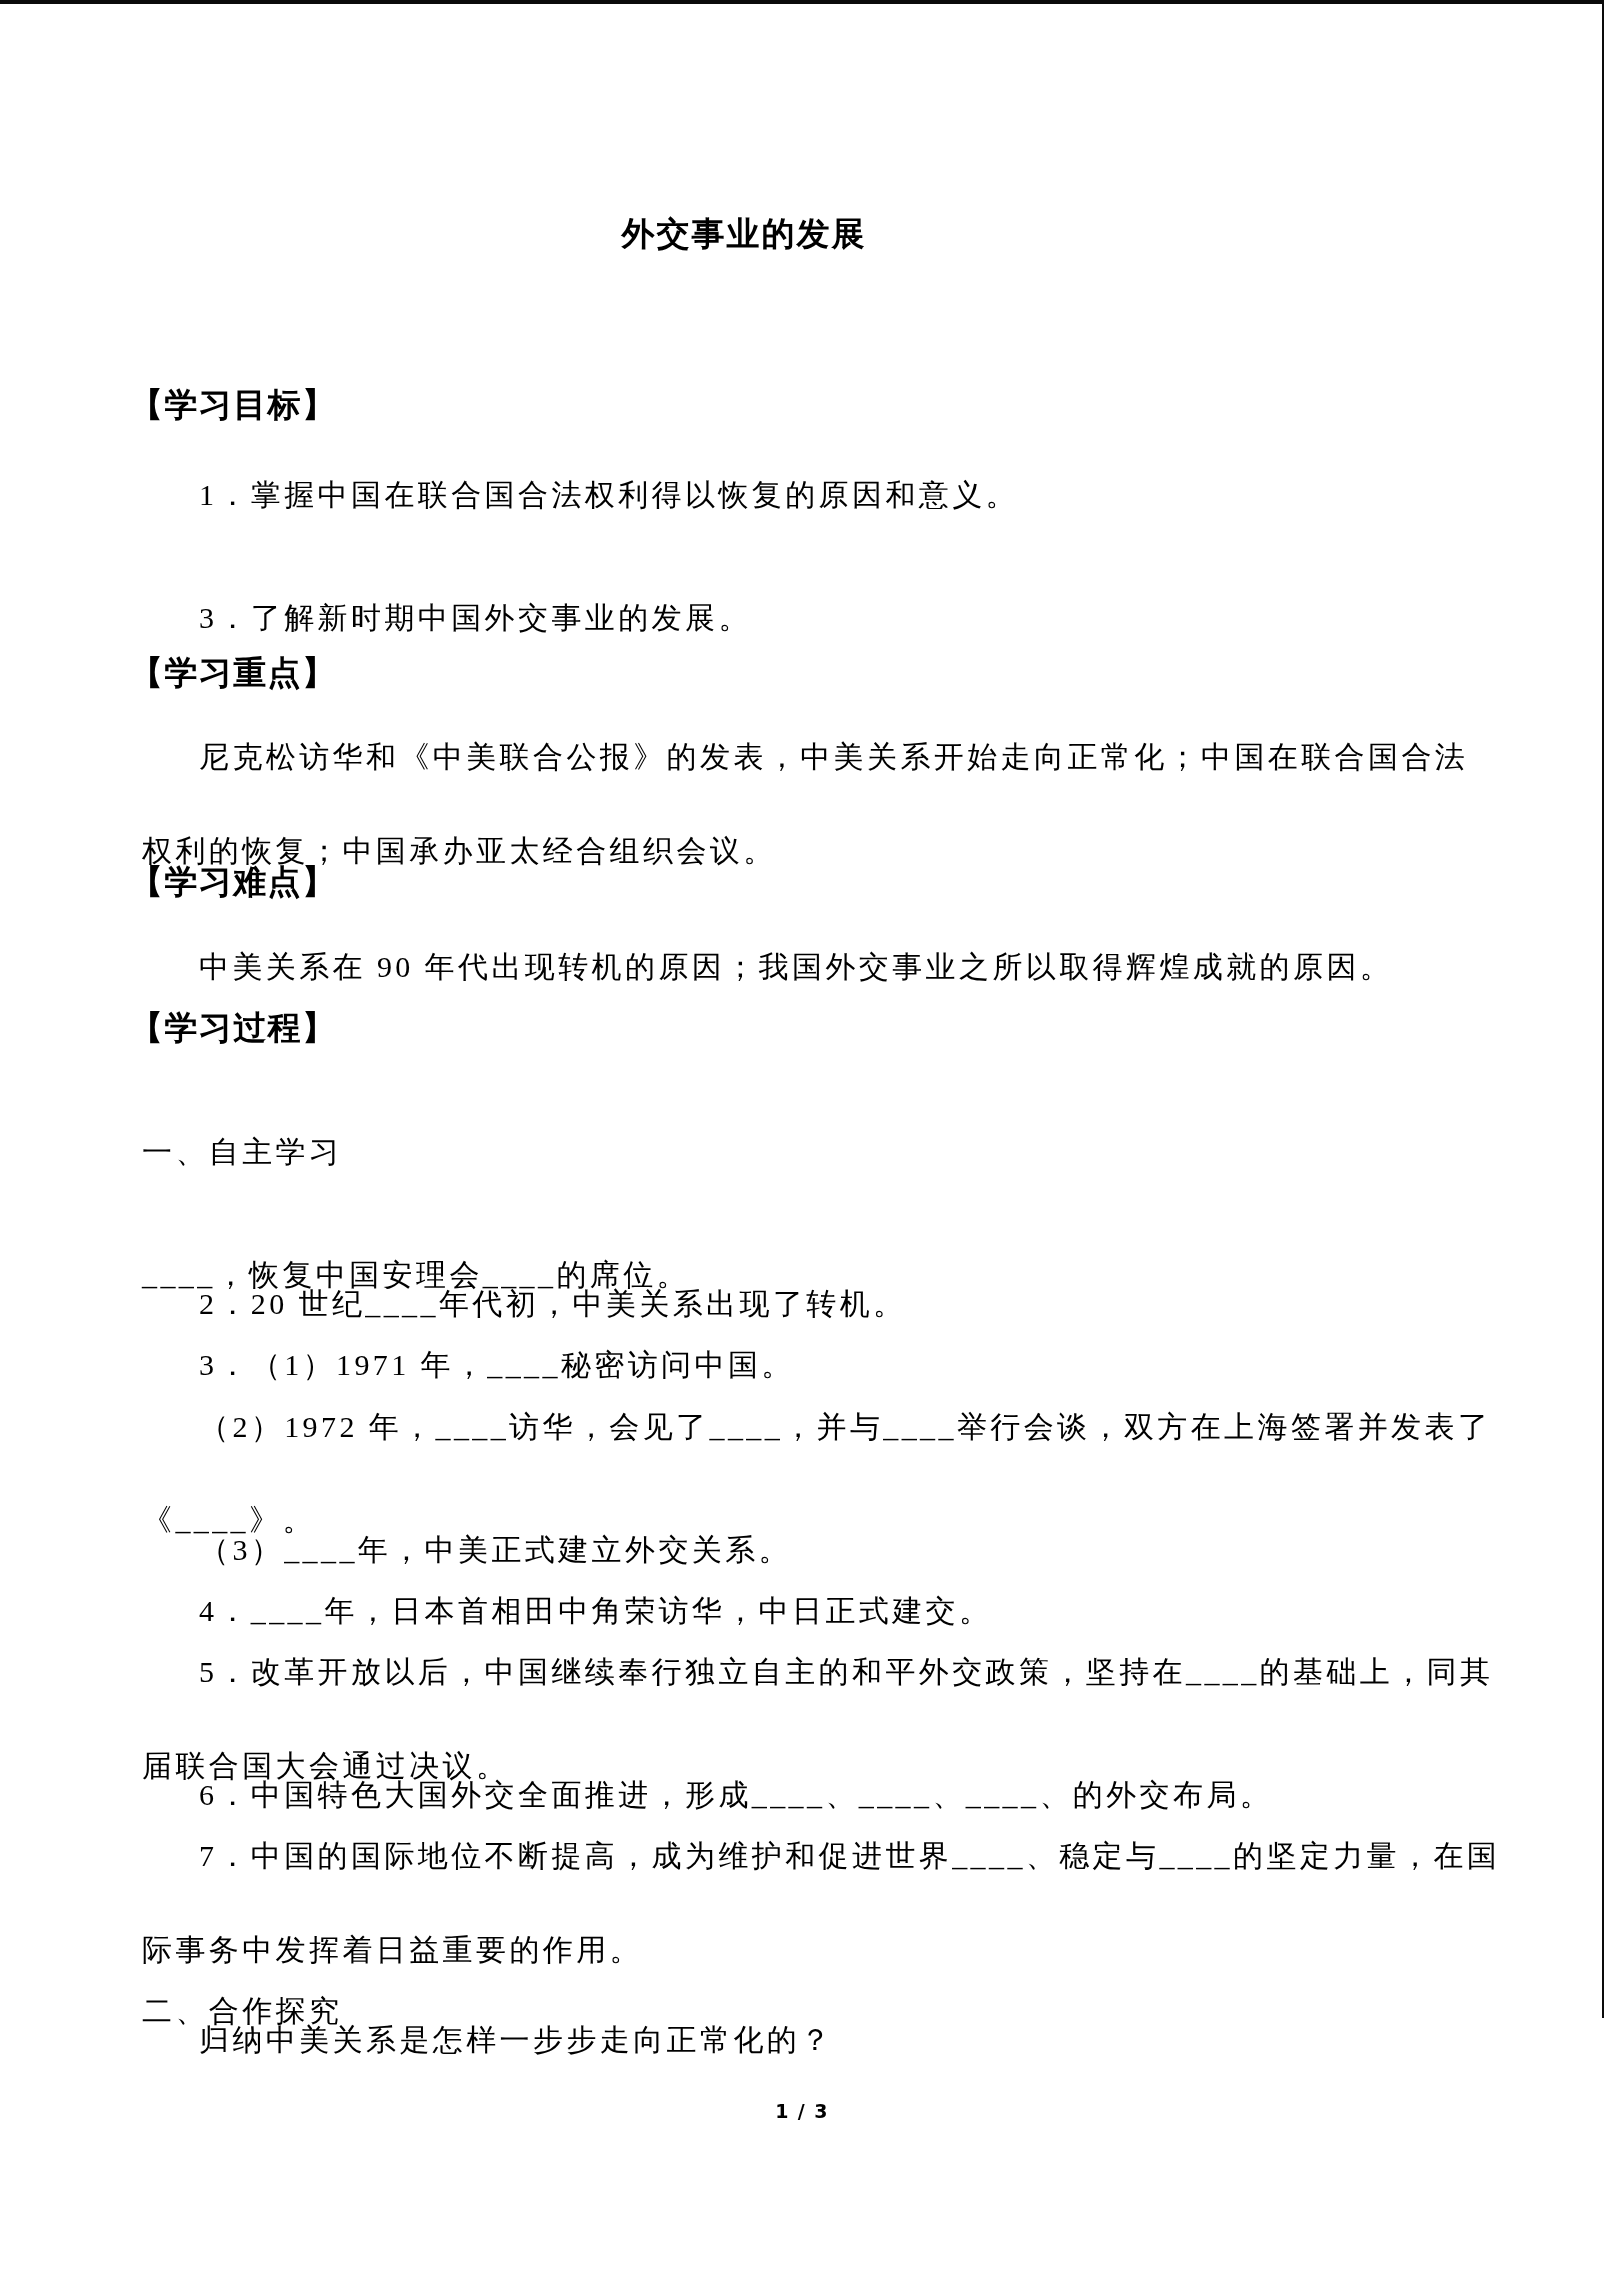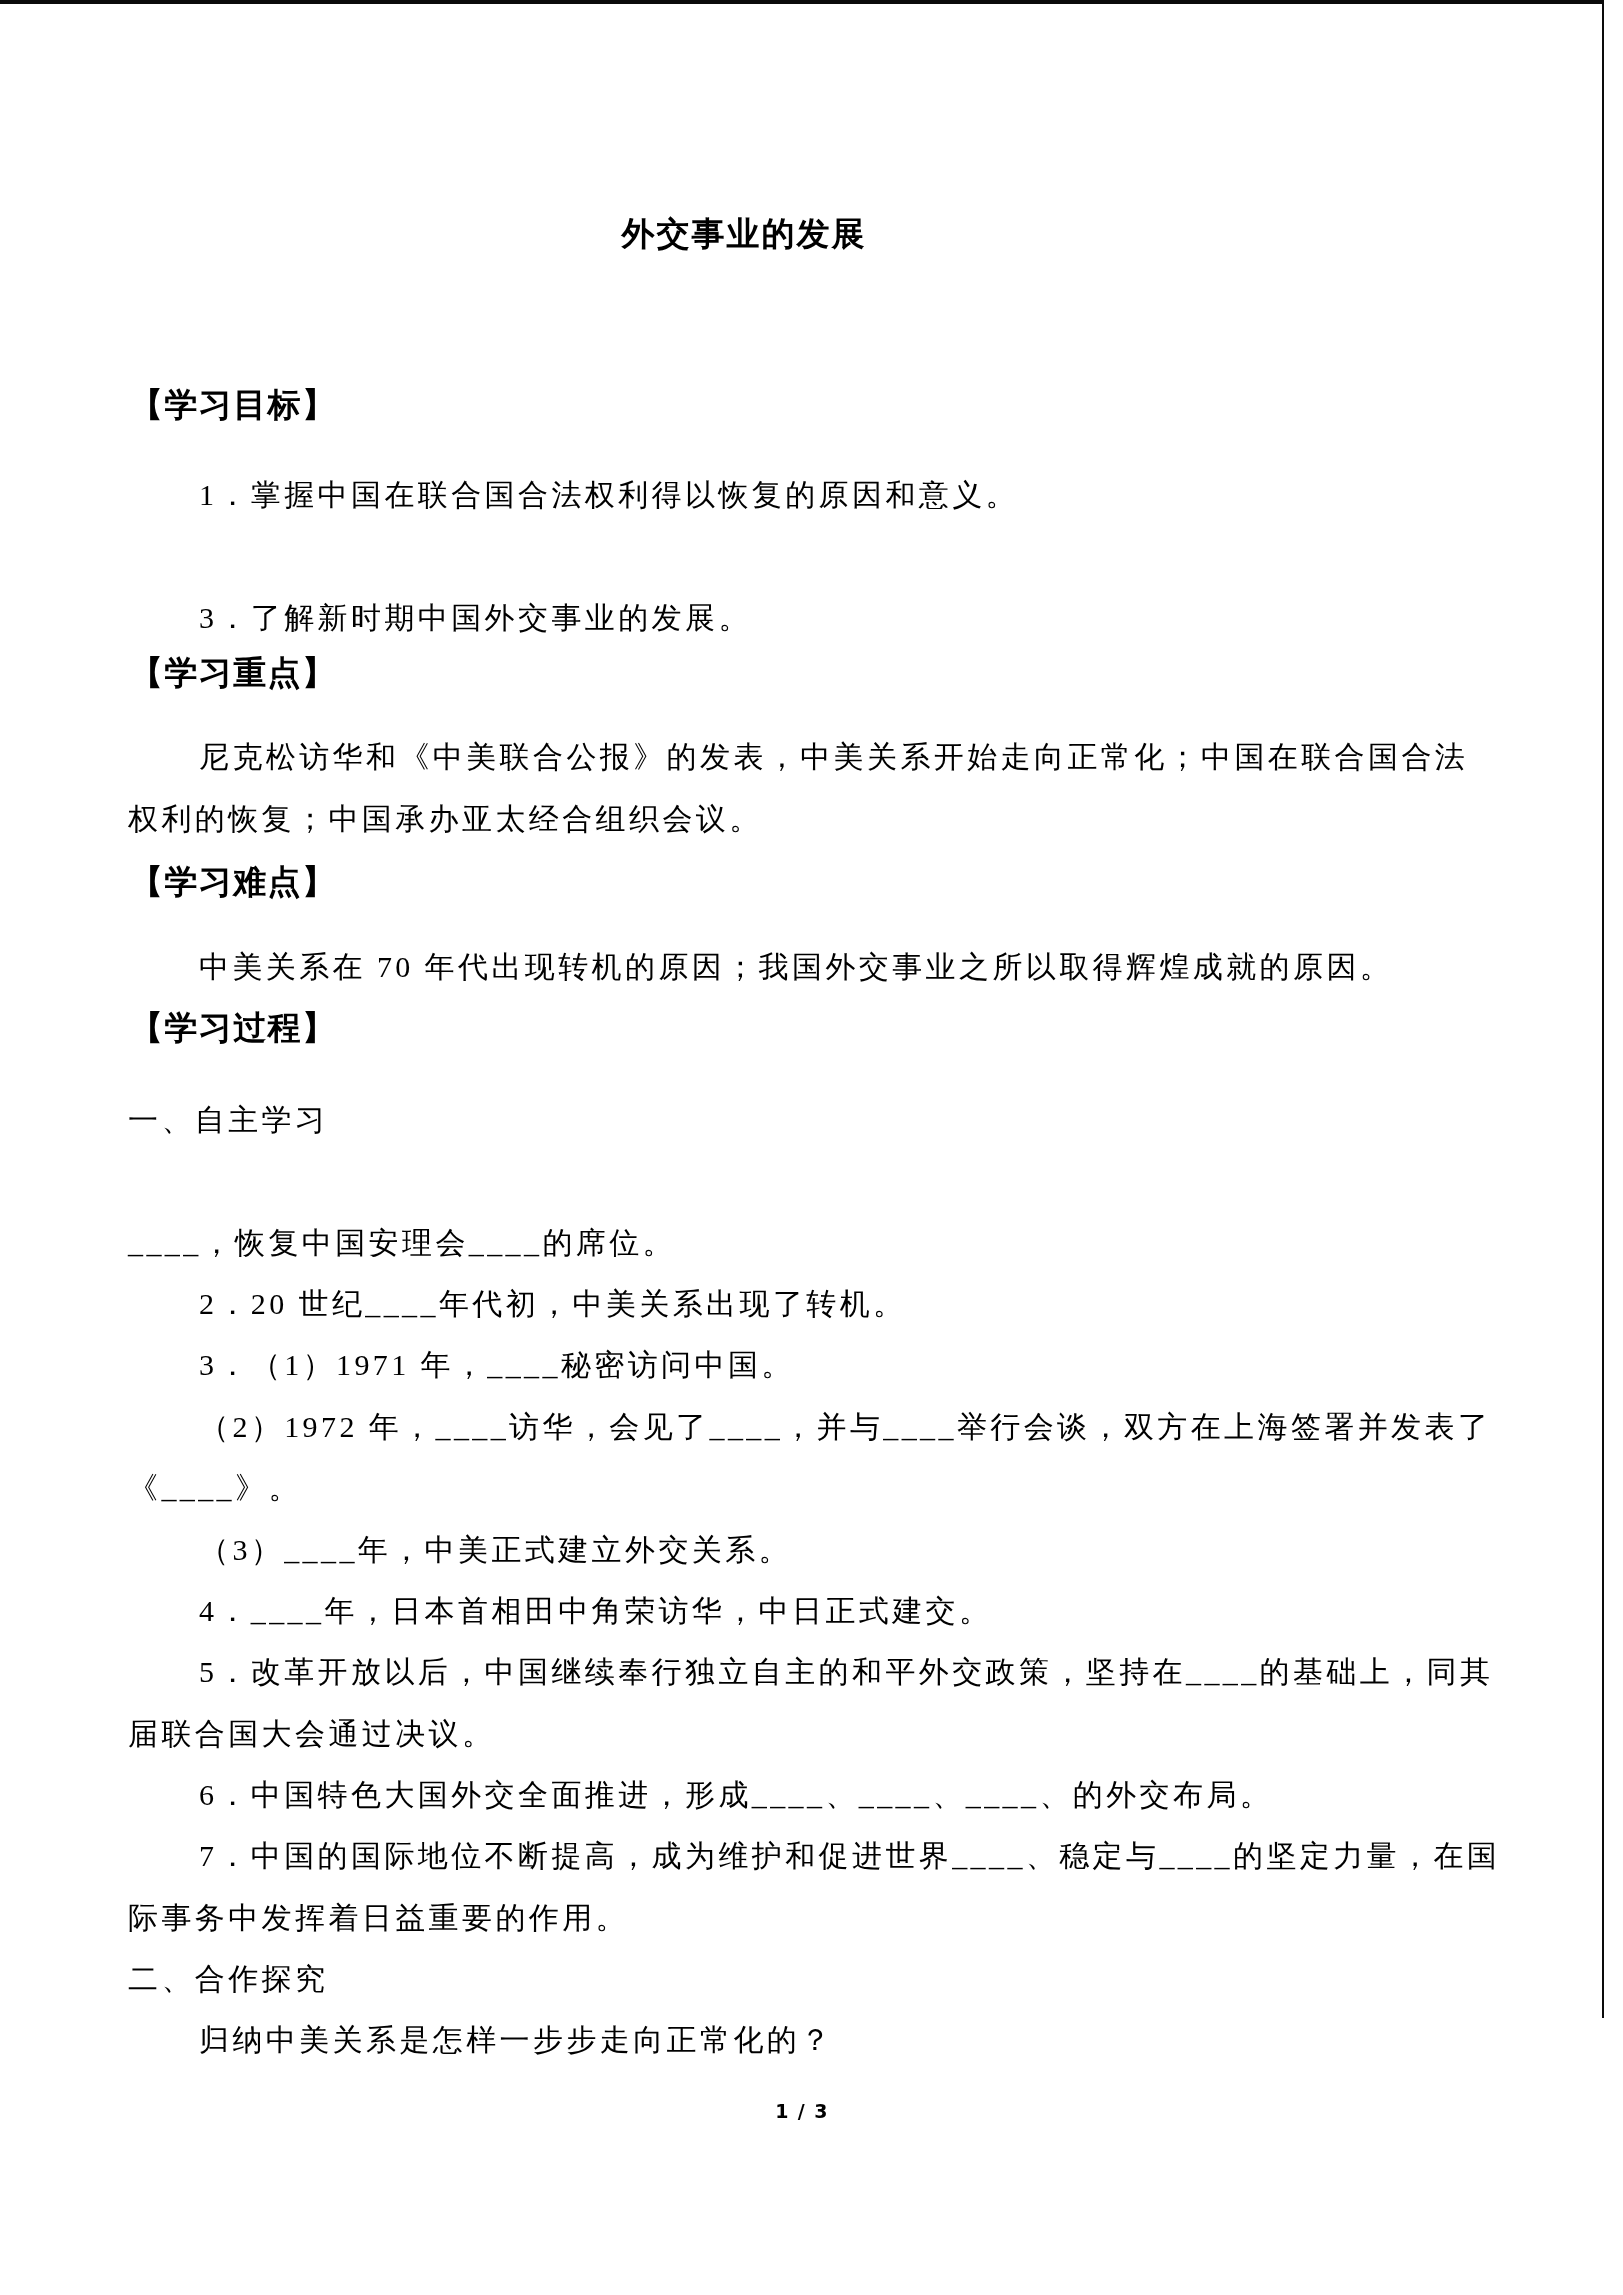--- a/index.html
+++ b/index.html
@@ -44,21 +44,21 @@
     white-space: nowrap;
   }
   .ln {
     position: absolute;
     white-space: nowrap;
     font-size: 30px;
     letter-spacing: 3.4px;
     line-height: 1.25;
     text-align: center;
   }
-  .ln.flush { left: 128px; }
+  .ln.flush { left: 142px; margin-top: 32px; }
   .ln.ind   { left: 199px; }
   .ln.hd {
     left: 130px;
     font-weight: bold;
     font-size: 33px;
     letter-spacing: 1.4px;
   }
   .page-number {
     position: absolute;
     top: 2100px;
@@ -83,21 +83,21 @@
 
   <div class="ln hd" style="top:385px">【学习目标】</div>
   <div class="ln ind" style="top:476px">1．掌握中国在联合国合法权利得以恢复的原因和意义。</div>
   <div class="ln ind" style="top:599px">3．了解新时期中国外交事业的发展。</div>
 
   <div class="ln hd" style="top:653px">【学习重点】</div>
   <div class="ln ind" style="top:738px">尼克松访华和《中美联合公报》的发表，中美关系开始走向正常化；中国在联合国合法</div>
   <div class="ln flush" style="top:800px">权利的恢复；中国承办亚太经合组织会议。</div>
 
   <div class="ln hd" style="top:862px">【学习难点】</div>
-  <div class="ln ind" style="top:948px">中美关系在 70 年代出现转机的原因；我国外交事业之所以取得辉煌成就的原因。</div>
+  <div class="ln ind" style="top:948px">中美关系在 90 年代出现转机的原因；我国外交事业之所以取得辉煌成就的原因。</div>
 
   <div class="ln hd" style="top:1008px">【学习过程】</div>
 
   <div class="ln flush" style="top:1101px">一、自主学习</div>
   <div class="ln flush" style="top:1224px">____，恢复中国安理会____的席位。</div>
   <div class="ln ind" style="top:1285px">2．20 世纪____年代初，中美关系出现了转机。</div>
   <div class="ln ind" style="top:1346px">3．（1）1971 年，____秘密访问中国。</div>
   <div class="ln ind" style="top:1408px">（2）1972 年，____访华，会见了____，并与____举行会谈，双方在上海签署并发表了</div>
   <div class="ln flush" style="top:1469px">《____》。</div>
   <div class="ln ind" style="top:1531px">（3）____年，中美正式建立外交关系。</div>

